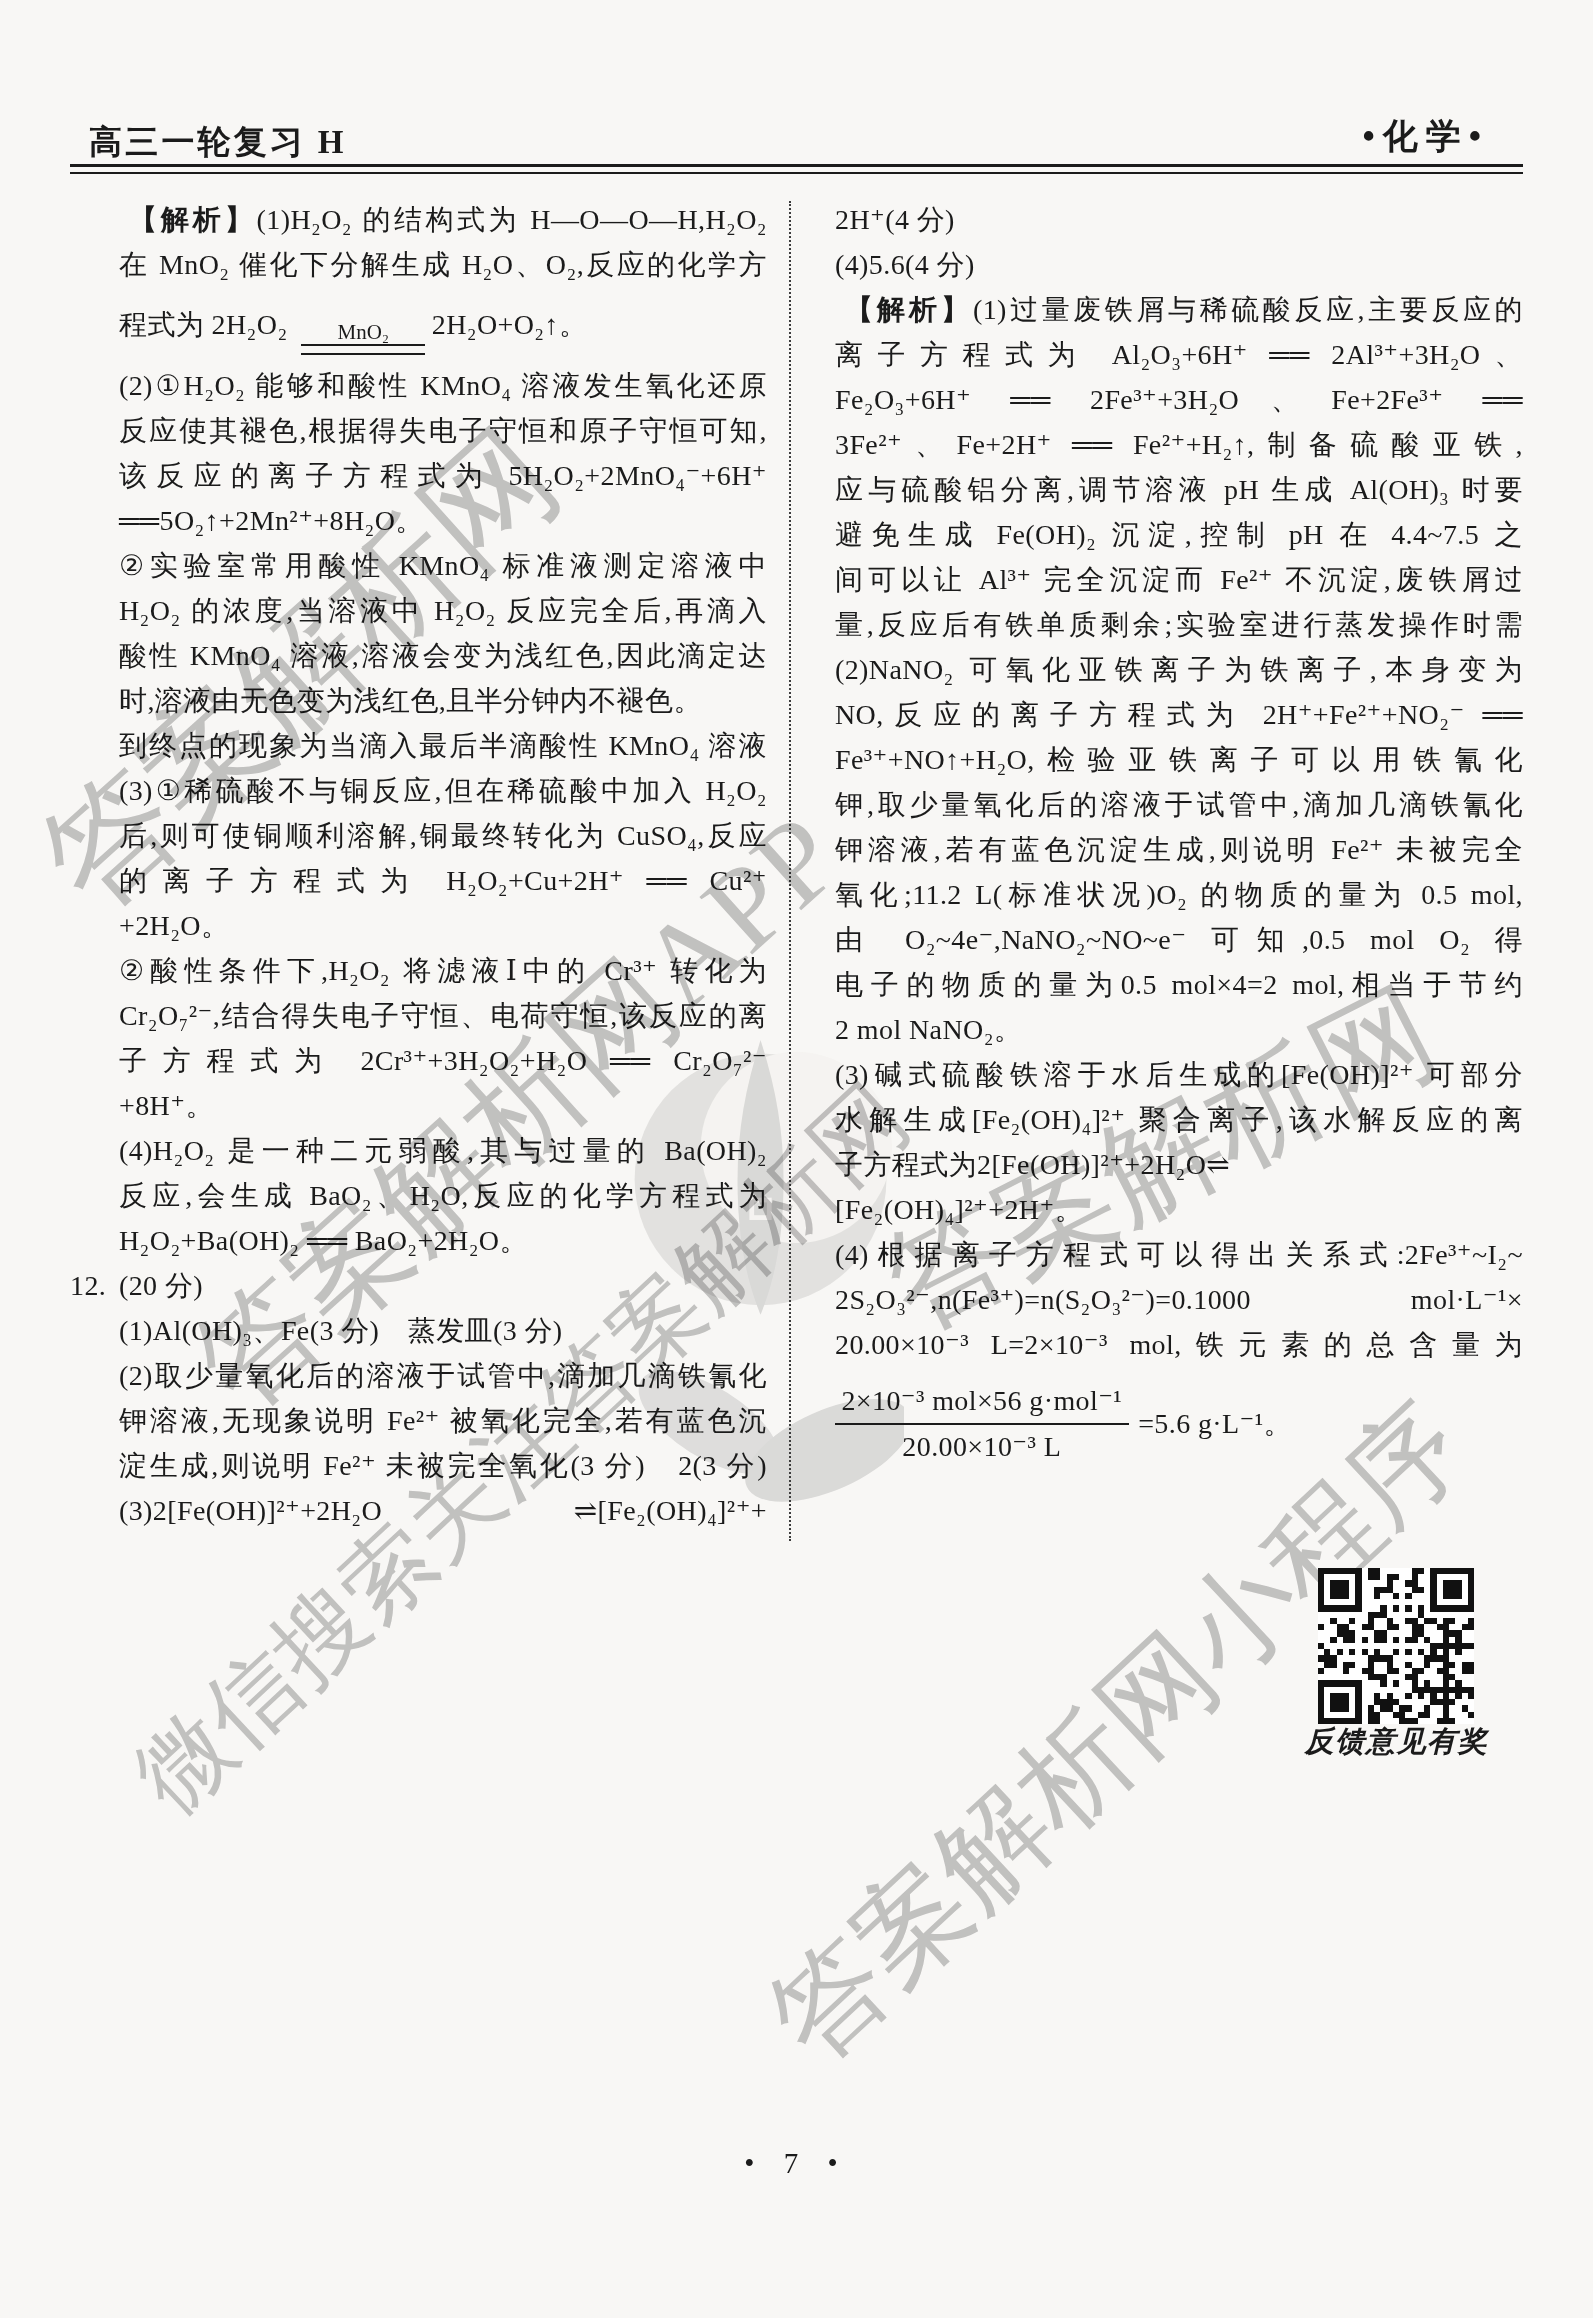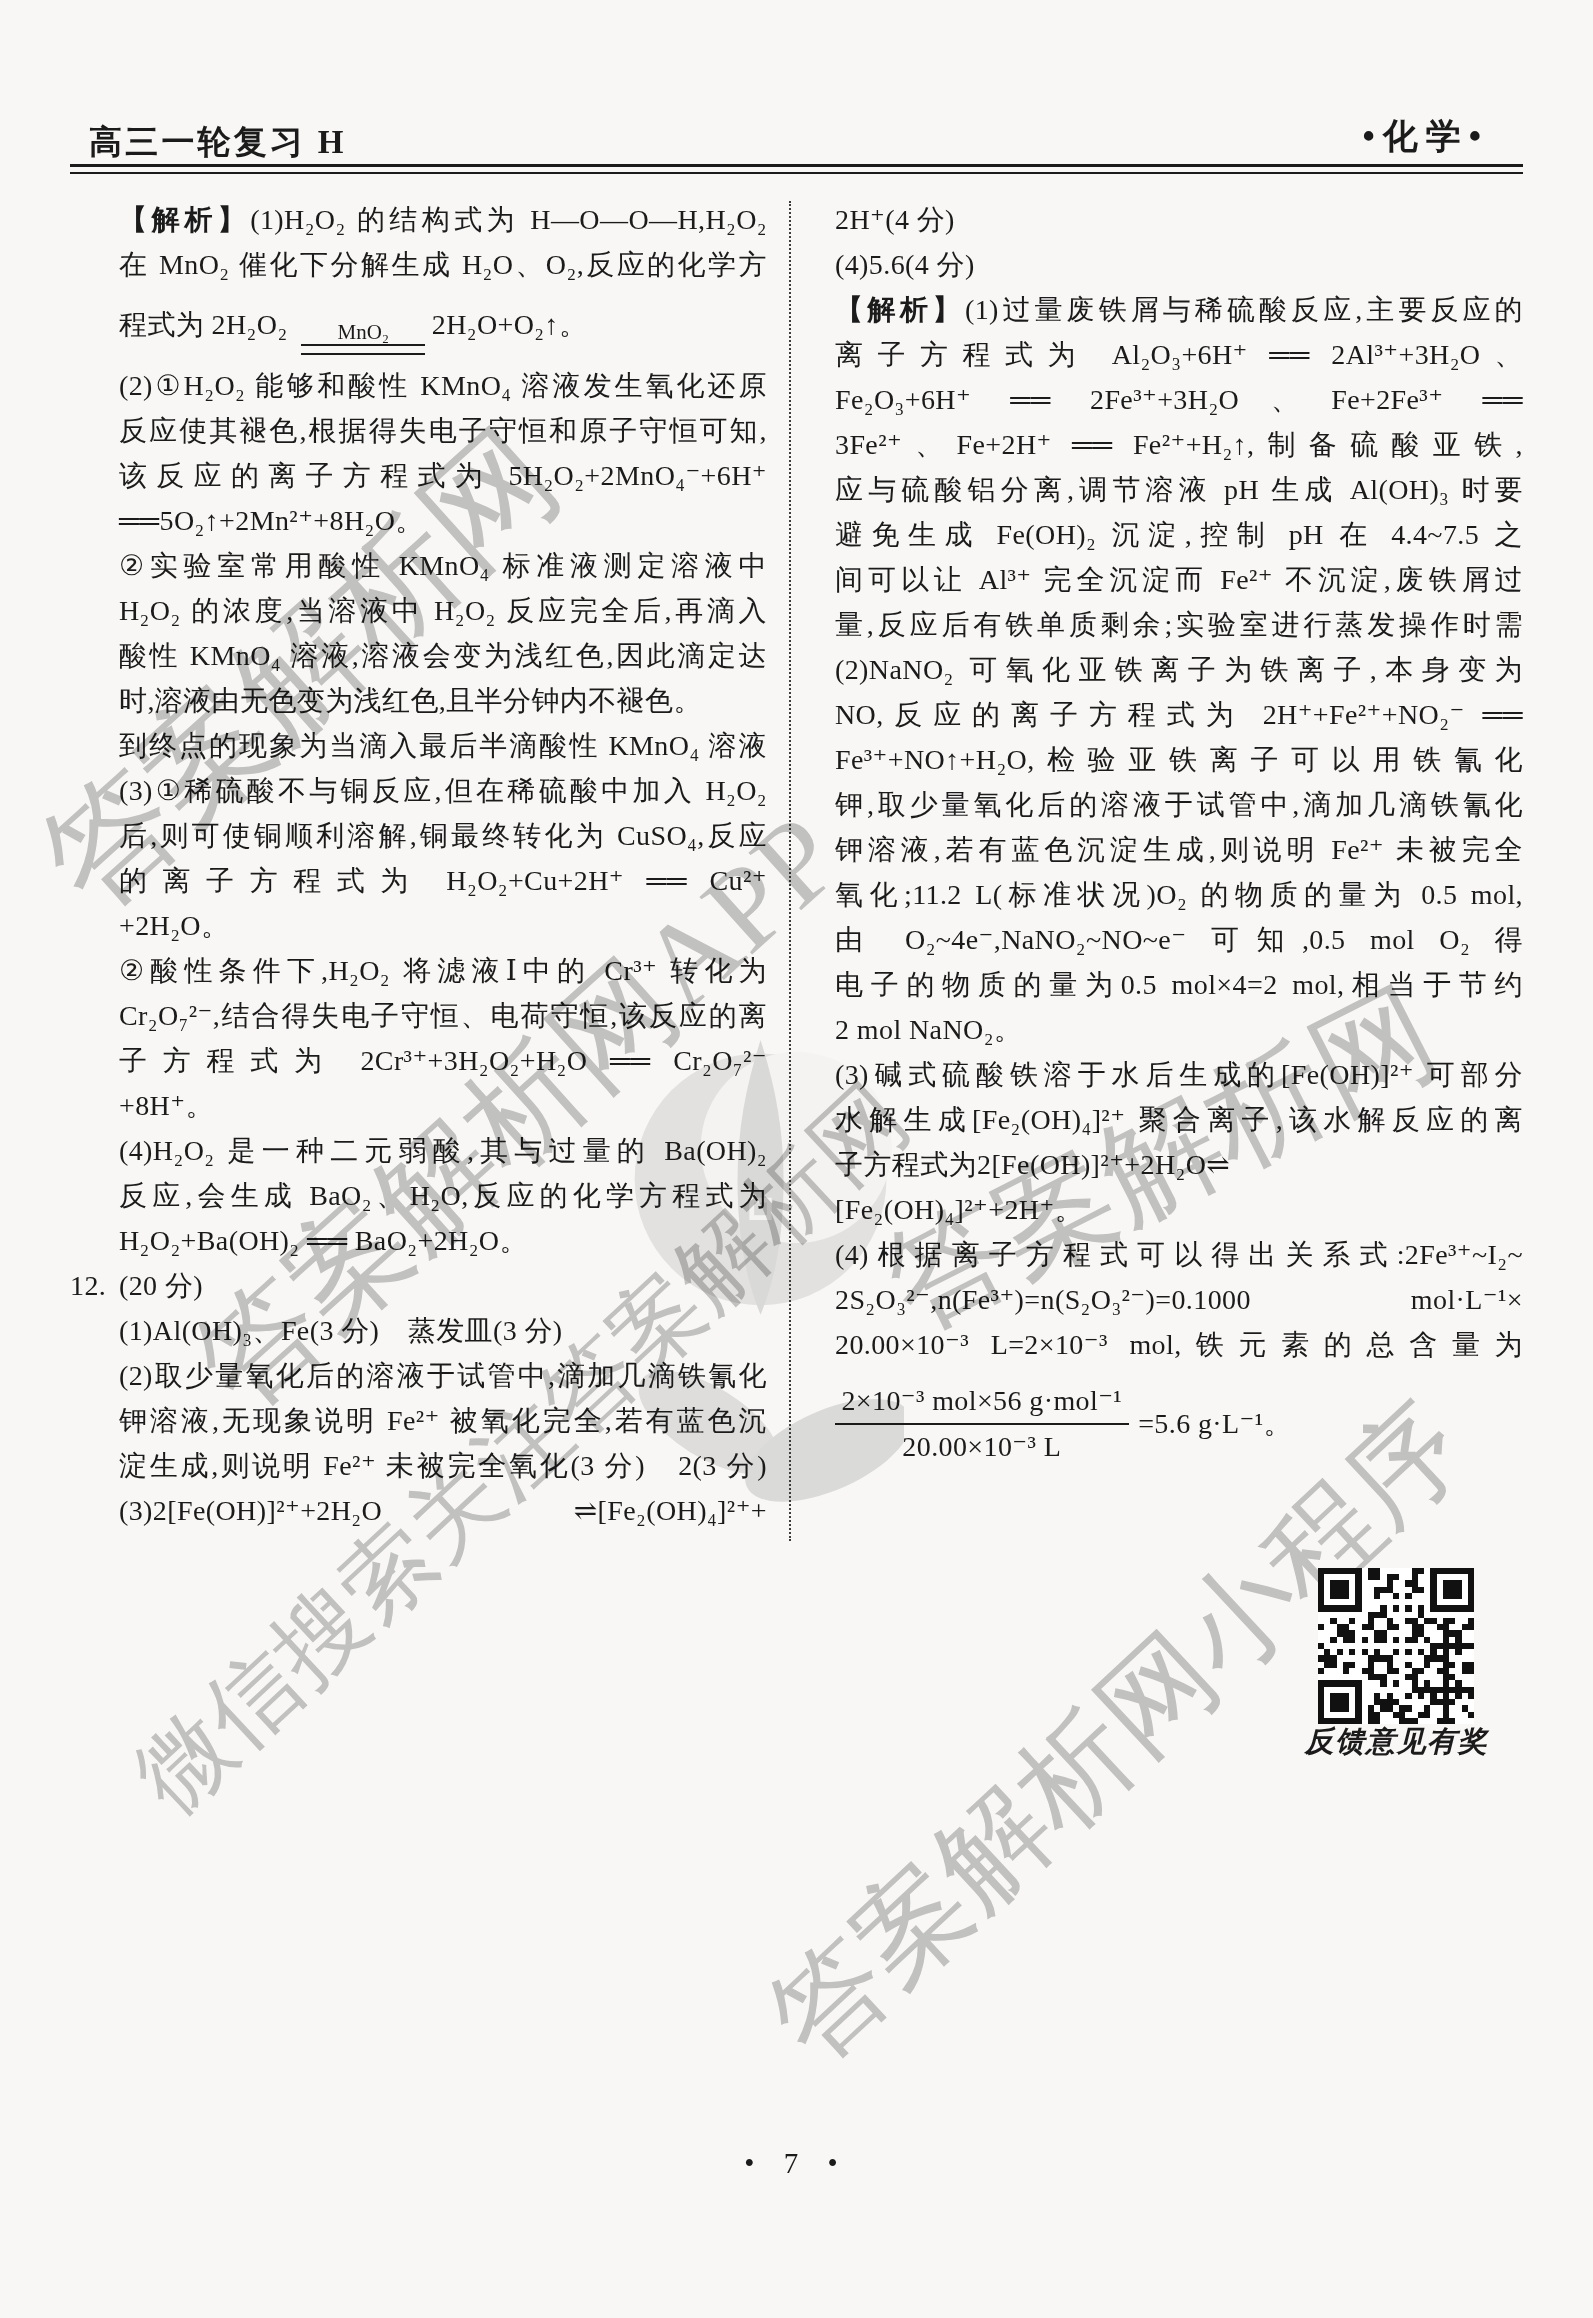--- a/index.html
+++ b/index.html
@@ -29,21 +29,21 @@
   .col-right{left:835px;width:688px;}
   .divider{
     position:absolute;left:789px;top:201px;height:1340px;width:0;
     border-left:2.4px dotted #3c3c3c;z-index:2;
   }
   .ln{
     position:relative;height:45px;line-height:45px;font-size:28px;
     letter-spacing:0.4px;
   }
   .ln.j{text-align:justify;text-align-last:justify;}
-  .lbl{font-weight:bold;letter-spacing:0.8px;}
+  .lbl{font-weight:bold;letter-spacing:0.8px;margin-left:10px;}
   .hangnum{position:absolute;left:-49px;width:48px;text-align:left;}
   
   .ln.cat{height:76px;line-height:76px;}
   .overeq{
     display:inline-flex;flex-direction:column;align-items:center;
     vertical-align:-4.8px;margin:0 6.4px;
   }
   .overeq .over{font-size:21px;line-height:24px;letter-spacing:0;}
   .overeq .deq{
     width:124px;height:7.2px;margin-bottom:15px;

